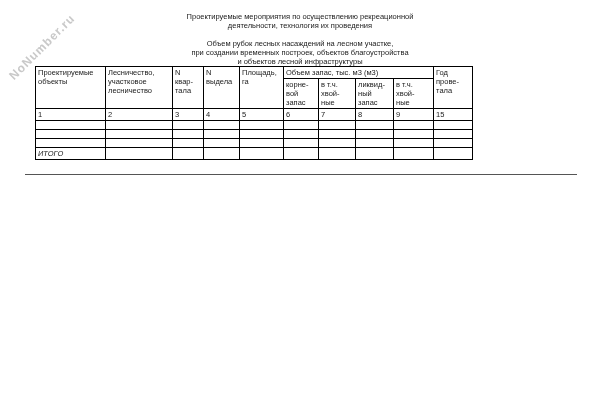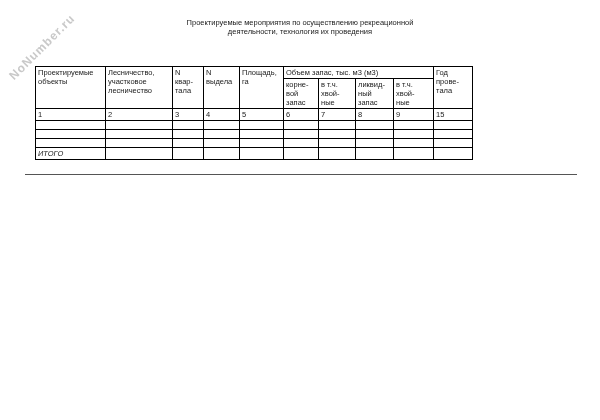--- a/index.html
+++ b/index.html
@@ -19,21 +19,21 @@
     transform:rotate(-45deg);
     transform-origin:center center;
     color:#c9c9c9;
     font-size:12px;
     font-weight:bold;
     letter-spacing:1px;
     user-select:none;
   }
   .titles {
     position:absolute;
-    top:18px; left:0;
+    top:12px; left:0;
     width:600px;
     text-align:center;
     font-size:7.5px;
     line-height:9px;
   }
   .title-block { white-space:pre-line; margin:0; }
   .title-block.second { margin-top:9px; }
   table.doc-table {
     position:absolute;
     left:35px; top:66px;
@@ -65,20 +65,23 @@
   }
 </style>
 </head>
 <body>
 
 <div class="watermark">NoNumber.ru</div>
 
 <div class="titles">
   <p class="title-block">Проектируемые мероприятия по осуществлению рекреационной
 деятельности, технология их проведения</p>
+  <p class="title-block second">Объем рубок лесных насаждений на лесном участке,
+при создании временных построек, объектов благоустройства
+и объектов лесной инфраструктуры</p>
 </div>
 
 <table class="doc-table">
   <colgroup>
     <col style="width:70px">
       <col style="width:67px">
       <col style="width:31px">
       <col style="width:36px">
       <col style="width:44px">
     <col style="width:35px">

